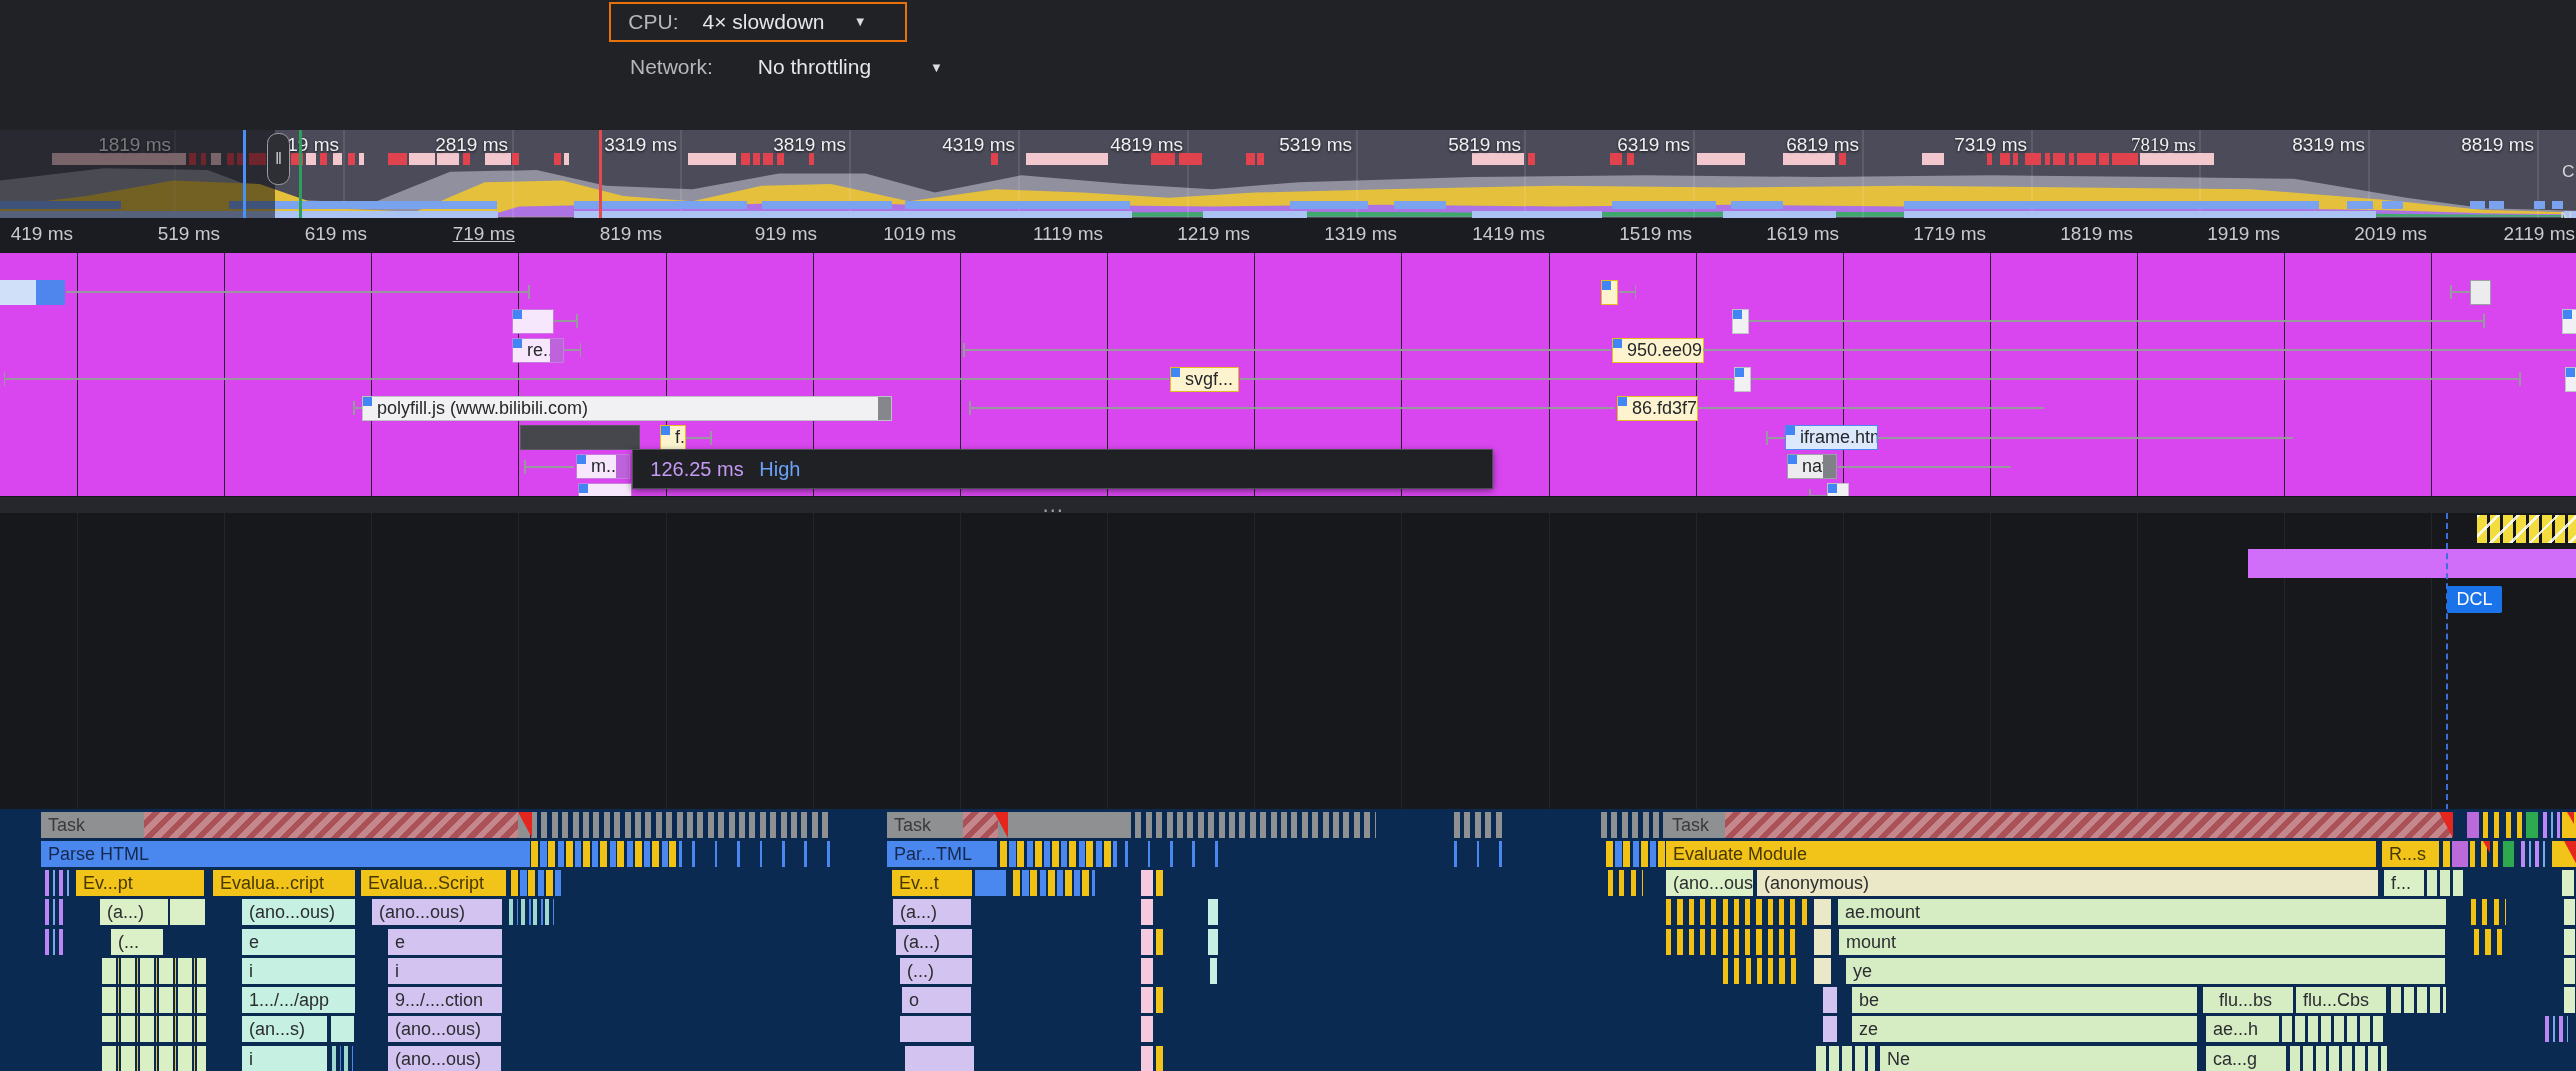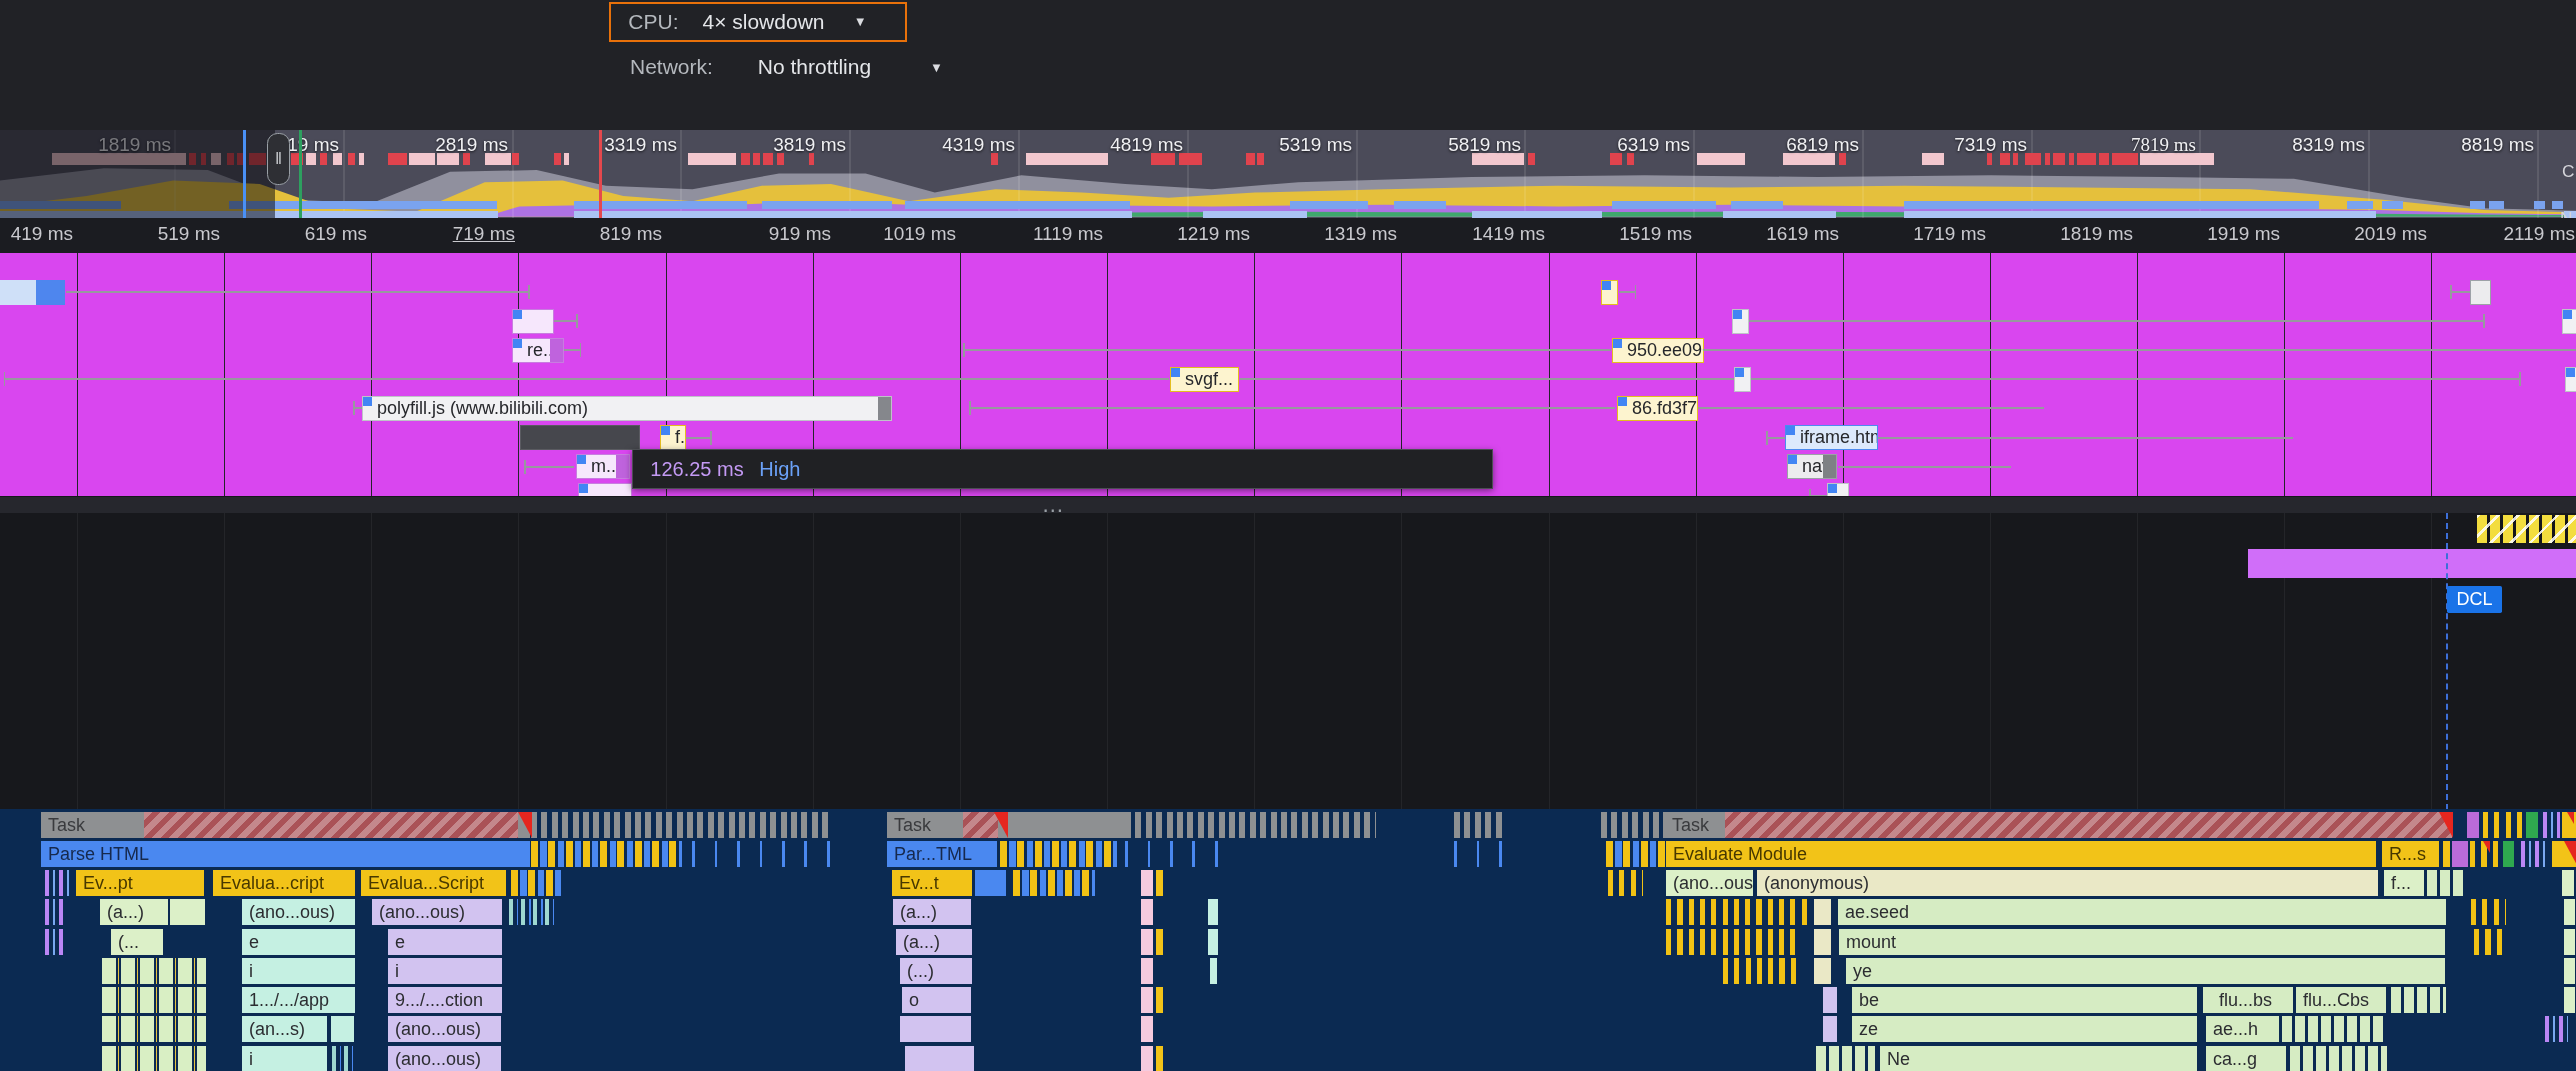--- a/index.html
+++ b/index.html
@@ -249,21 +249,21 @@
     <div class="ov-cut" style="left:2562px;top:31px">C</div>
     <div class="ov-cut" style="left:2560px;top:78px">N</div>
   </div>
 
   <div id="ruler">
       <div class="ruler-label" style="left: -65px;">419 ms</div>
       <div class="ruler-label" style="left: 82px;">519 ms</div>
       <div class="ruler-label" style="left: 229px;">619 ms</div>
       <div class="ruler-label" style="left: 377px; text-decoration: underline;">719 ms</div>
       <div class="ruler-label" style="left: 524px;">819 ms</div>
-      <div class="ruler-label" style="left: 693px;">919 ms</div>
+      <div class="ruler-label" style="left: 679px;">919 ms</div>
       <div class="ruler-label" style="left: 818px;">1019 ms</div>
       <div class="ruler-label" style="left: 965px;">1119 ms</div>
       <div class="ruler-label" style="left: 1112px;">1219 ms</div>
       <div class="ruler-label" style="left: 1259px;">1319 ms</div>
       <div class="ruler-label" style="left: 1407px;">1419 ms</div>
       <div class="ruler-label" style="left: 1554px;">1519 ms</div>
       <div class="ruler-label" style="left: 1701px;">1619 ms</div>
       <div class="ruler-label" style="left: 1848px;">1719 ms</div>
       <div class="ruler-label" style="left: 1995px;">1819 ms</div>
       <div class="ruler-label" style="left: 2142px;">1919 ms</div>
@@ -502,21 +502,21 @@
         <div class="f f-gn" style="left: 2503px; top: 32px; width: 11.3px;"></div>
         <div class="f f-mix-pv" style="left: 2521px; top: 32px; width: 24px;"></div>
         <div class="f f-yl" style="left: 2552px; top: 32px; width: 24px;"></div>
         <div class="f f-pg" style="left: 1666px; top: 61px; width: 87px;">(ano...ous)</div>
         <div class="f f-kh" style="left: 1757px; top: 61px; width: 621px;">(anonymous)</div>
         <div class="f f-pg" style="left: 2384px; top: 61px; width: 40px;">f...</div>
         <div class="f f-mix-pg2" style="left: 2427px; top: 61px; width: 38px;"></div>
         <div class="f f-pg" style="left: 2562px; top: 61px; width: 12px;"></div>
         <div class="f f-mix-y" style="left: 1666px; top: 90px; width: 147px;"></div>
         <div class="f f-kh" style="left: 1814px; top: 90px; width: 17.3px;"></div>
-        <div class="f f-gr" style="left: 1838px; top: 90px; width: 608px;">ae.seed</div>
+        <div class="f f-gr" style="left: 1838px; top: 90px; width: 608px;">ae.mount</div>
         <div class="f f-mix-y" style="left: 2471px; top: 90px; width: 35px;"></div>
         <div class="f f-pg" style="left: 2564px; top: 90px; width: 11.3px;"></div>
         <div class="f f-mix-y" style="left: 1666px; top: 120px; width: 130px;"></div>
         <div class="f f-kh" style="left: 1814px; top: 120px; width: 17.3px;"></div>
         <div class="f f-gr" style="left: 1839px; top: 120px; width: 606px;">mount</div>
         <div class="f f-mix-y" style="left: 2474px; top: 120px; width: 31px;"></div>
         <div class="f f-pg" style="left: 2564px; top: 120px; width: 11.3px;"></div>
         <div class="f f-mix-y" style="left: 1723px; top: 149px; width: 74px;"></div>
         <div class="f f-kh" style="left: 1814px; top: 149px; width: 17.3px;"></div>
         <div class="f f-gr" style="left: 1846px; top: 149px; width: 599px;">ye</div>

